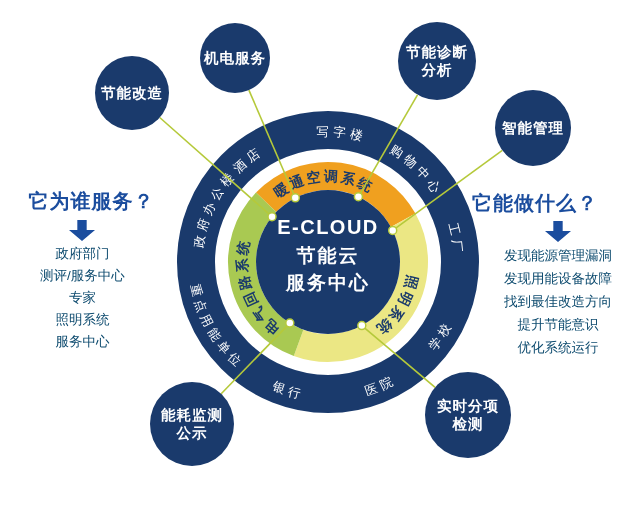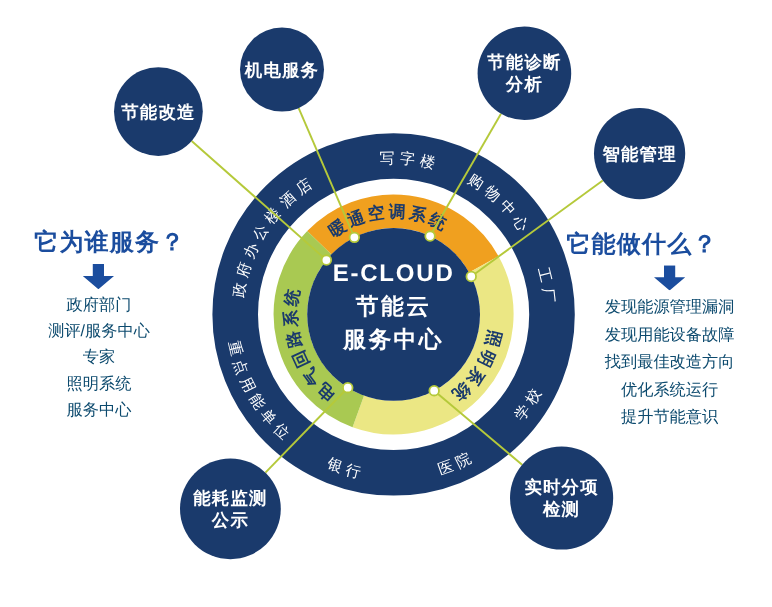--- a/index.html
+++ b/index.html
@@ -156,15 +156,15 @@
   <div class="li">照明系统</div>
   <div class="li">服务中心</div>
 </div>
 
 <div class="panel-title" style="left:455px;top:190px;width:160px;">它能做什么？</div>
 <div class="down-arrow" style="left:545px;top:221px;"></div>
 <div class="panel-list right" style="left:472px;top:244px;width:172px;">
   <div class="li">发现能源管理漏洞</div>
   <div class="li">发现用能设备故障</div>
   <div class="li">找到最佳改造方向</div>
+  <div class="li">提升节能意识</div>
   <div class="li">优化系统运行</div>
-  <div class="li">提升节能意识</div>
 </div>
 
 </body></html>

